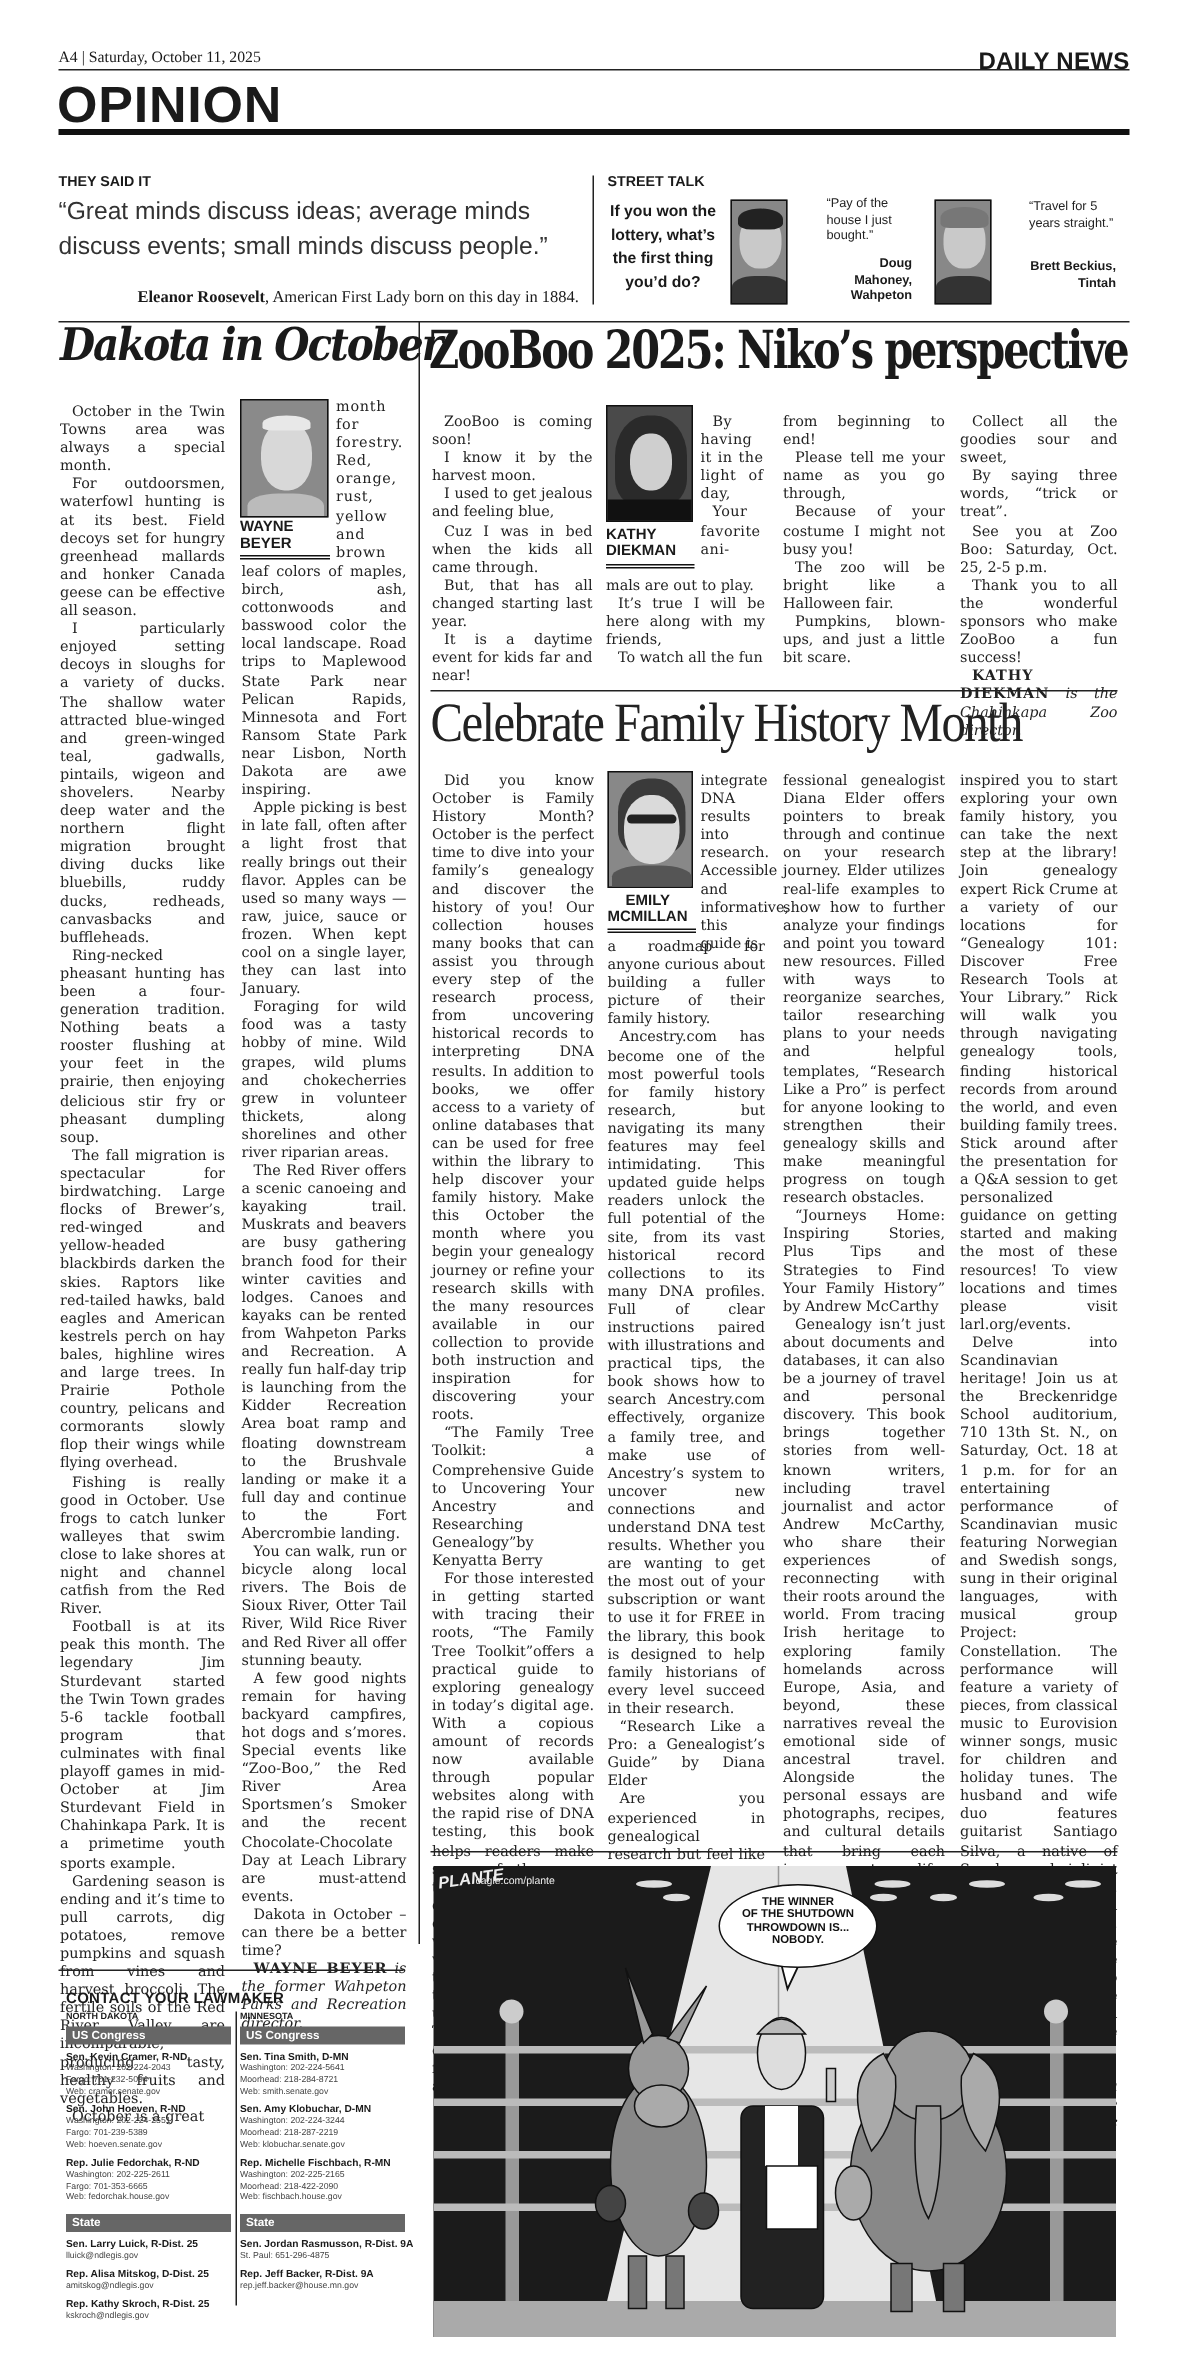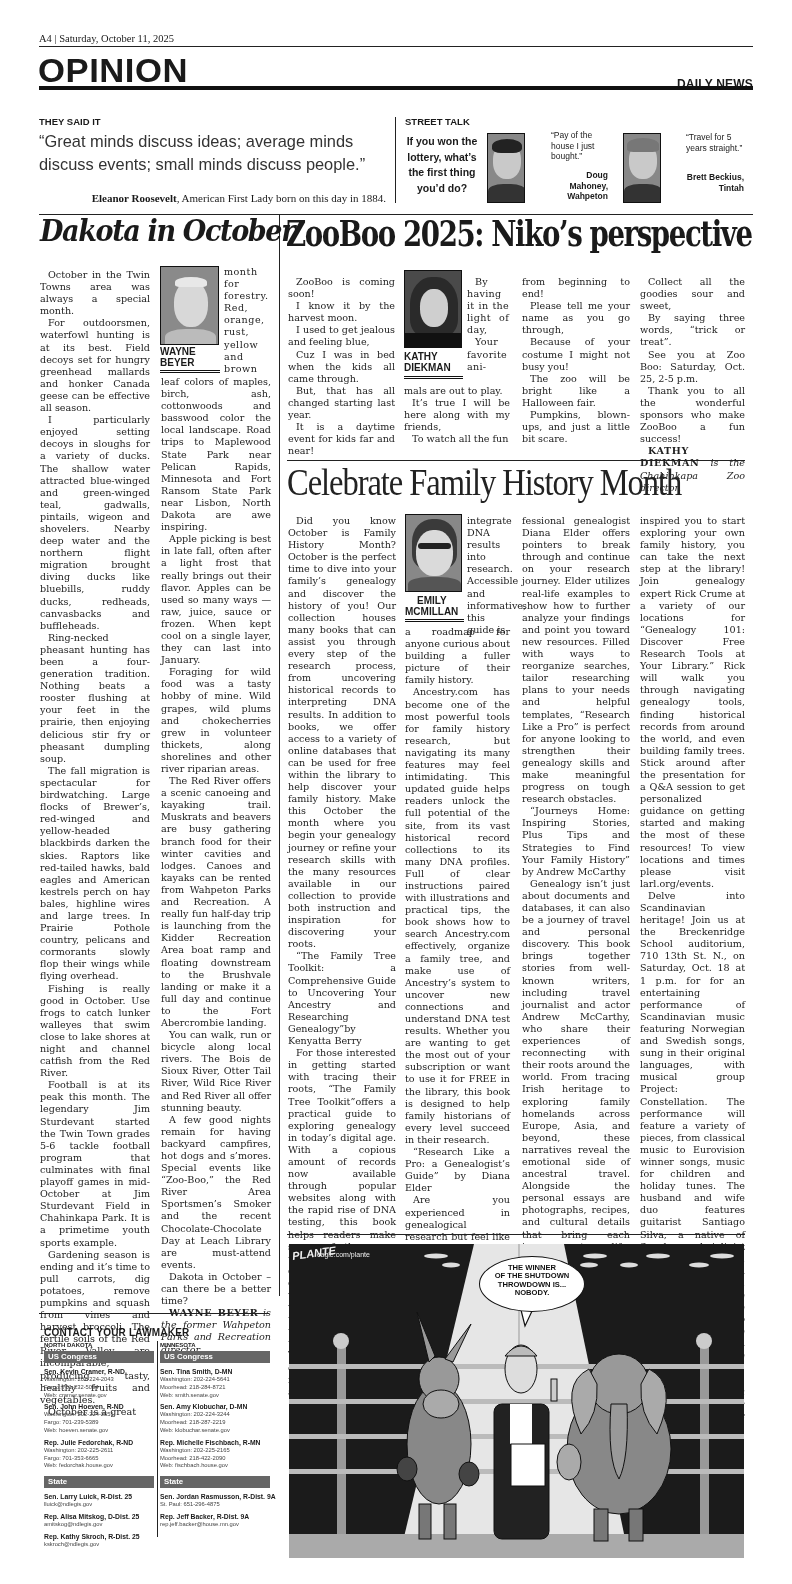--- a/index.html
+++ b/index.html
@@ -2,21 +2,21 @@
 <html><head>
 <meta charset="utf-8">
 <style>
   * { box-sizing: border-box; margin: 0; padding: 0; }
   html, body { width: 792px; height: 1584px; background: #fff; overflow: hidden; }
   body { position: relative; font-family: "DejaVu Serif", serif; color: #1a1a1a; }
 
   
   .folio { position: absolute; left: 39px; top: 33px; width: 714px; height: 14px; border-bottom: 1px solid #222; }
   .folio .left { position: absolute; left: 0; top: 0; font-family: "Liberation Serif", serif; font-size: 10.5px; }
-  .folio .right { position: absolute; right: 0; top: 0; font-family: "Liberation Sans", sans-serif; font-weight: bold; font-size: 12px; letter-spacing: 0.2px; margin-top: 44px; }
+  .folio .right { position: absolute; right: 0; top: 0; font-family: "Liberation Sans", sans-serif; font-weight: bold; font-size: 16px; letter-spacing: 0.2px; }
   .section-title { position: absolute; left: 38px; top: 51px; font-family: "Liberation Sans", sans-serif; font-weight: bold; font-size: 34px; letter-spacing: 0.5px; transform: scaleX(1.02); transform-origin: left; }
   .section-rule { position: absolute; left: 39px; top: 86px; width: 714px; height: 4px; background: #111; }
 
   
   .tsi-label { position: absolute; left: 39px; top: 116px; font-family: "Liberation Sans", sans-serif; font-weight: bold; font-size: 9.5px; }
   .tsi-quote { position: absolute; left: 39px; top: 130px; width: 352px; font-family: "Liberation Sans", sans-serif; font-size: 16.4px; line-height: 23px; color: #333; font-weight: 300; }
   .tsi-attrib { position: absolute; right: 406px; top: 192px; font-family: "Liberation Serif", serif; font-size: 11px; white-space: nowrap; }
   .tsi-attrib b { font-weight: bold; }
   .vrule-top { position: absolute; left: 395px; top: 117px; width: 1px; height: 86px; background: #222; }
 

